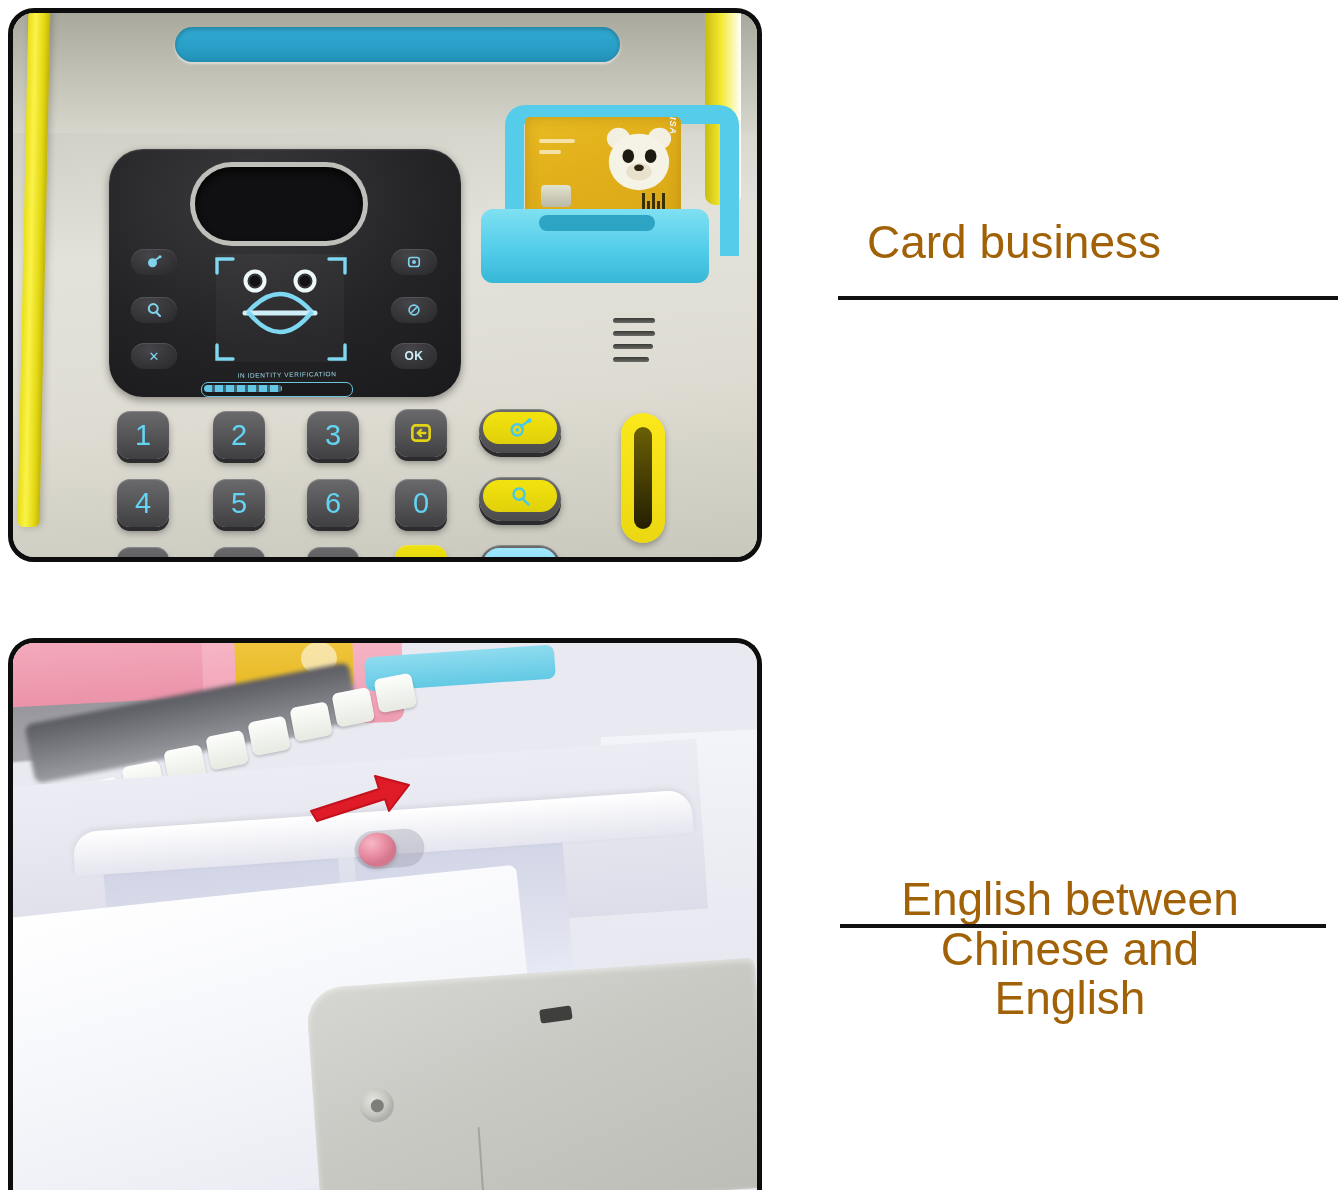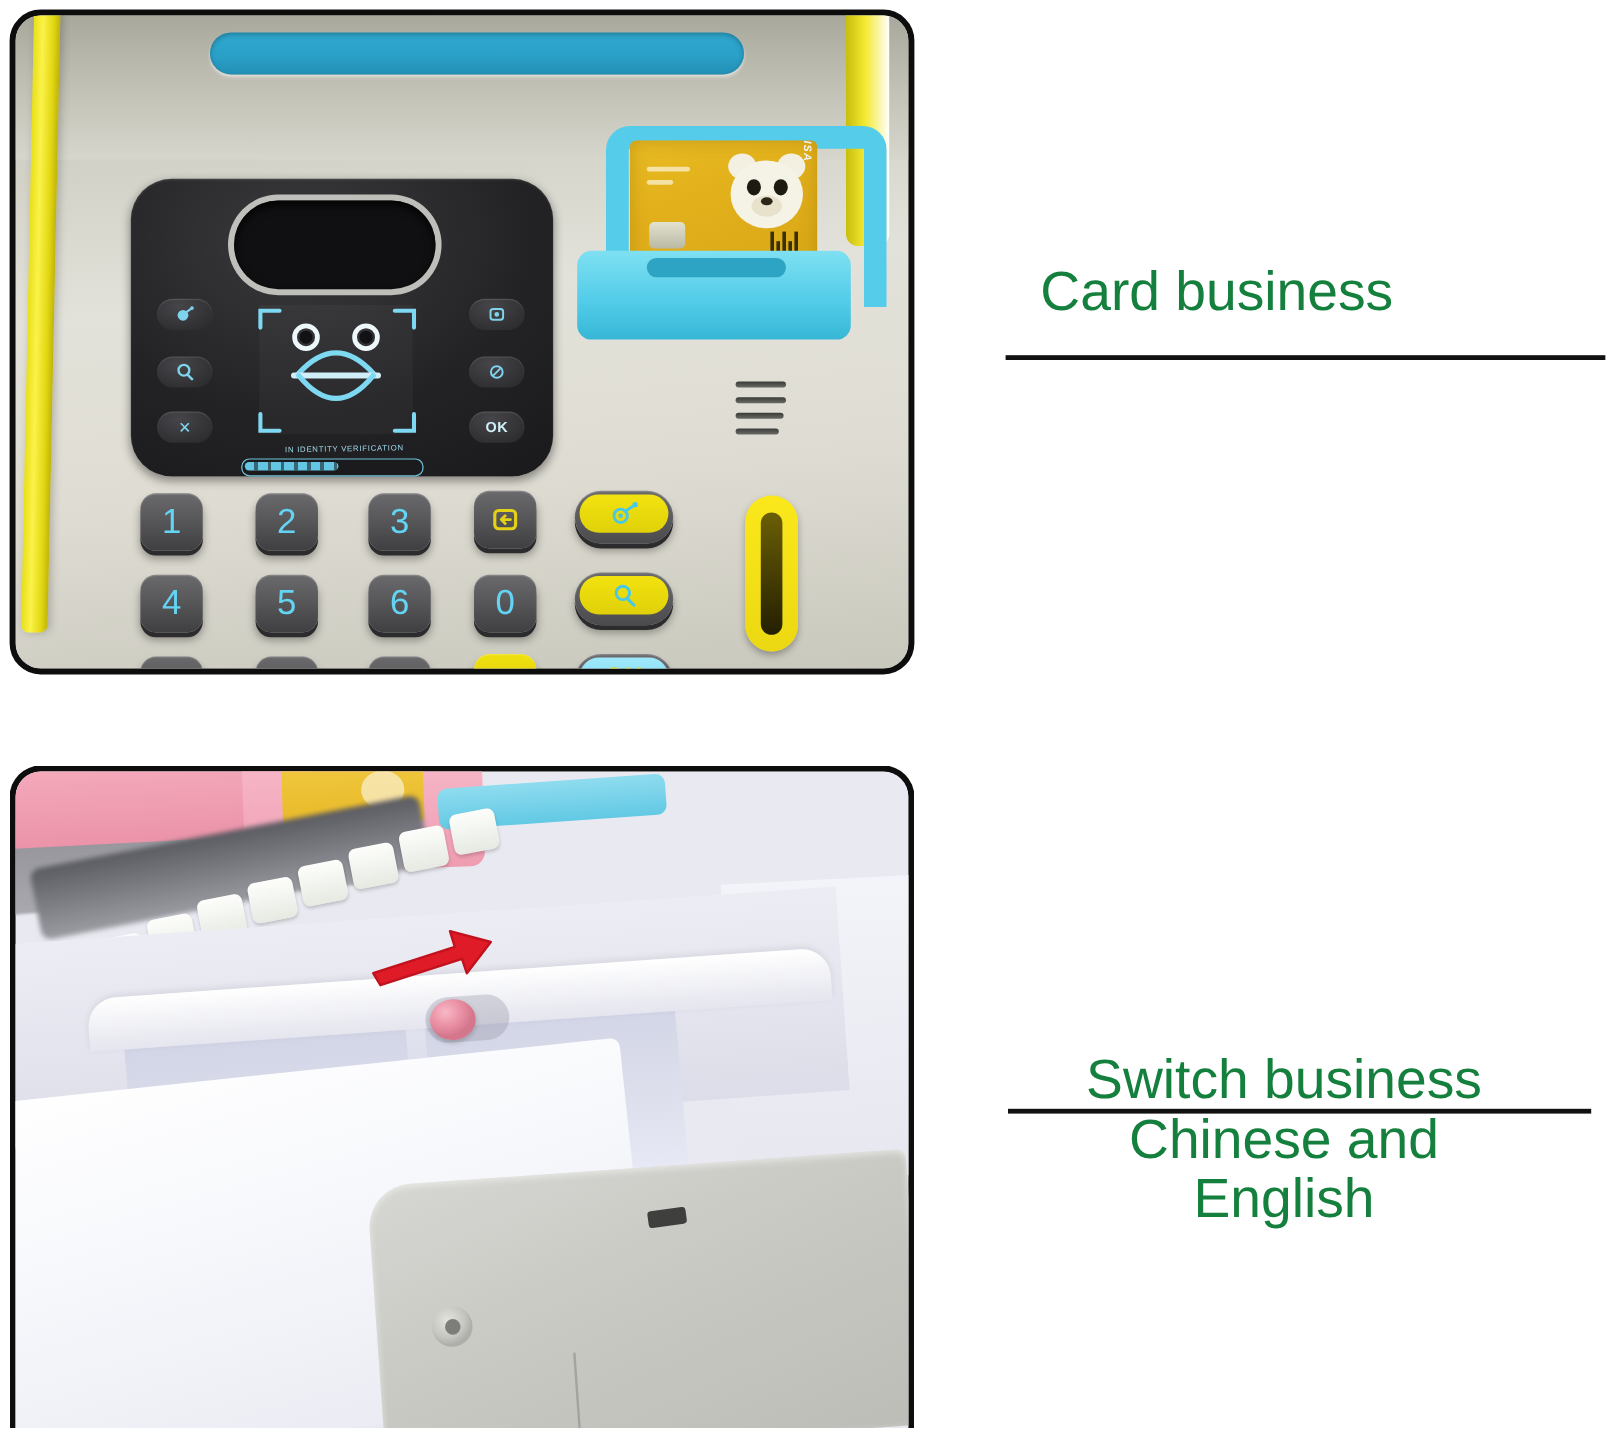--- a/index.html
+++ b/index.html
@@ -301,21 +301,21 @@
   }
   .b-rightwall{
     position:absolute; right:-10px; top:90px; width:160px; height:250px;
     background:linear-gradient(180deg,#f3f4f9 0%, #e6e7ef 100%);
     transform: rotate(-3deg);
   }
 
   
   .caption {
     position:absolute;
-    color:#15803d;
+    color:#a16207;
     font-family:"Liberation Sans", sans-serif;
     font-weight:400;
     line-height:1.08;
     white-space:pre-line;
     text-align:center;
   }
   #cap-1 { left:818px; top:218px; width:392px; font-size:46px; }
   #cap-2 { left:832px; top:875px; width:476px; font-size:46px; }
 
   .rule{ position:absolute; height:4px; background:#111111; }
@@ -511,18 +511,18 @@
           <div class="batt-slot"></div>
           <div class="batt-seam"></div>
         </div>
       </div>
     </div>
   </div>
 
   <div class="caption" id="cap-1">Card business</div>
   <div class="rule" id="rule-1"></div>
 
-  <div class="caption" id="cap-2">Switch business
+  <div class="caption" id="cap-2">English between
 Chinese and
 English</div>
   <div class="rule" id="rule-2"></div>
 
 </div>
 
 </body></html>

